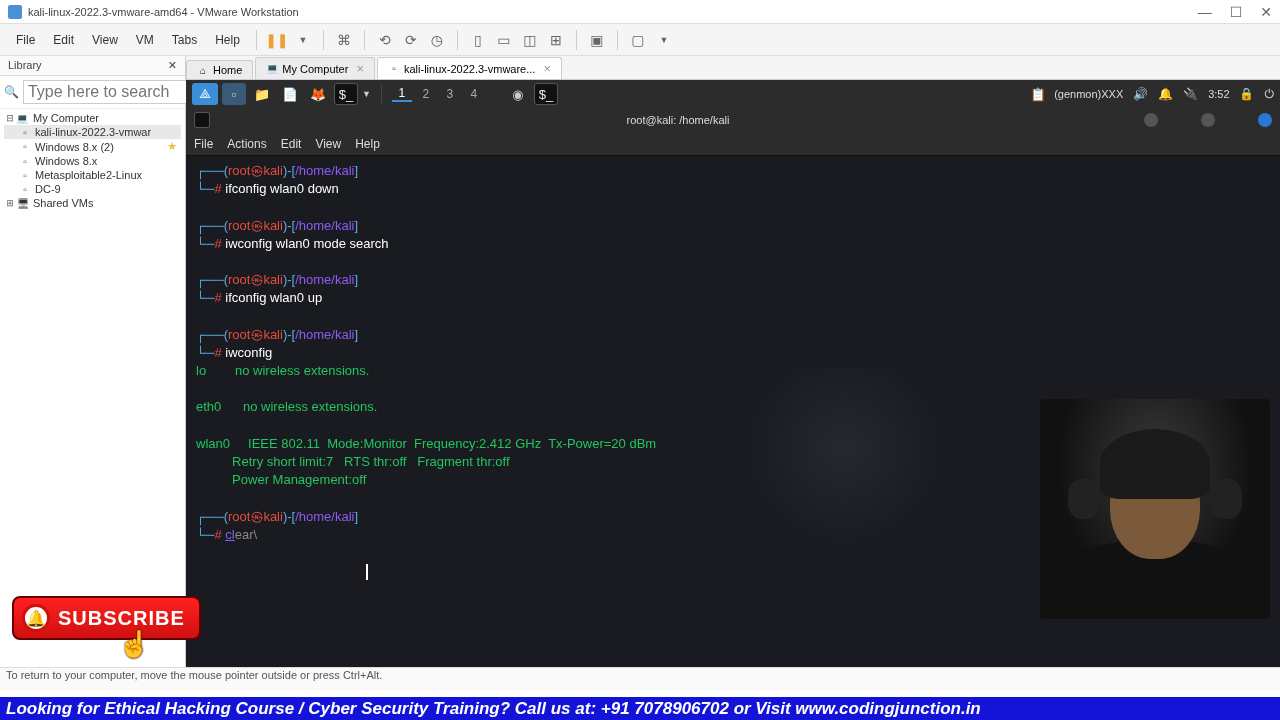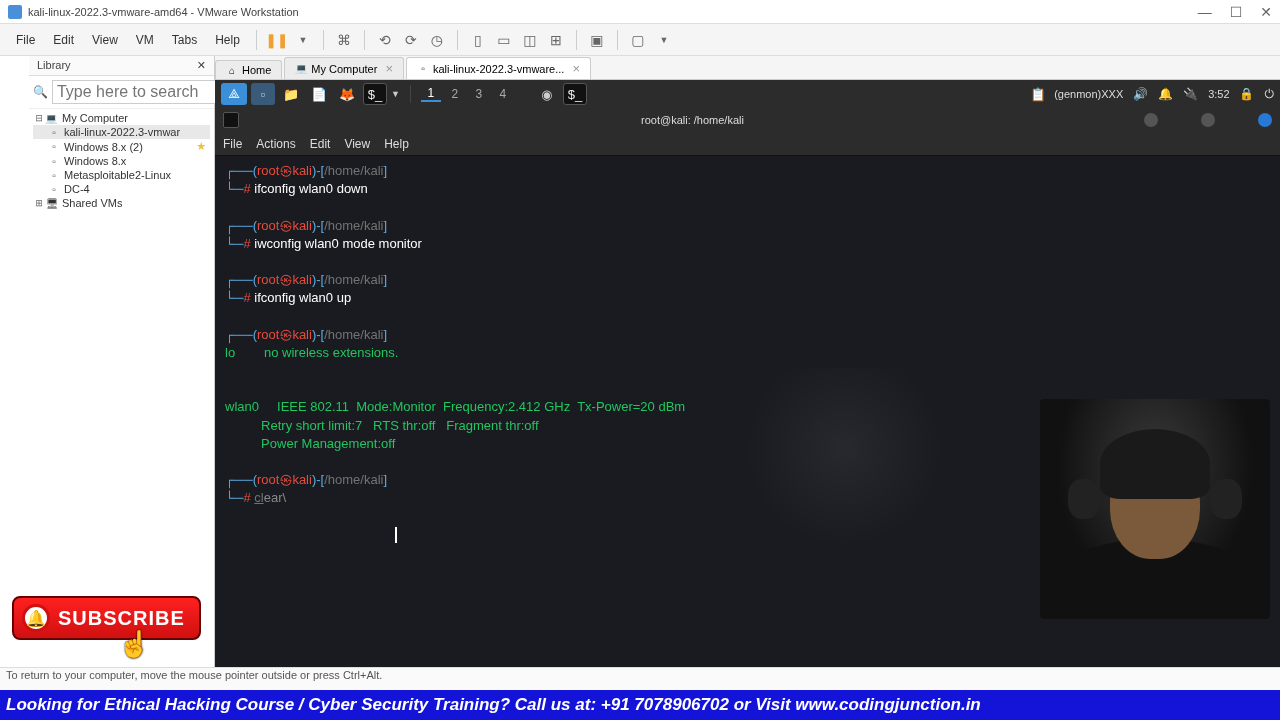--- a/index.html
+++ b/index.html
@@ -17,21 +17,21 @@
 .menubar .menu-item { padding: 4px 8px; font-size: 12px; color: #333; cursor: pointer; }
 .menubar .sep { width: 1px; height: 20px; background: #ccc; margin: 0 6px; }
 .menubar .tb-icon { width: 20px; height: 20px; display: inline-flex; align-items: center; justify-content: center; font-size: 14px; color: #666; cursor: pointer; margin: 0 2px; }
 .menubar .pause { color: #f0a030; }
 .menubar .dropdown-arrow { font-size: 9px; color: #666; }
 
 
 .main { display: flex; height: calc(100% - 24px - 32px - 18px - 35px); }
 
 
-.library { width: 186px; background: #fff; border-right: 1px solid #ccc; display: flex; flex-direction: column; margin-left: 29px; }
+.library { width: 186px; background: #fff; border-right: 1px solid #ccc; display: flex; flex-direction: column; }
 .lib-header { background: #fafafa; padding: 3px 8px; font-size: 11px; color: #444; border-bottom: 1px solid #ddd; display: flex; justify-content: space-between; }
 .lib-header .close-x { cursor: pointer; }
 .lib-search { padding: 4px; display: flex; align-items: center; border-bottom: 1px solid #eee; }
 .lib-search .mag { font-size: 12px; color: #888; margin-right: 4px; }
 .lib-search input { border: 1px solid #ccc; font-size: 16px; padding: 2px 4px; flex: 1; color: #888; }
 .lib-search .arrow { font-size: 10px; color: #666; margin-left: 2px; }
 .lib-tree { padding: 2px 4px; font-size: 11px; color: #333; }
 .lib-tree .node { display: flex; align-items: center; padding: 1px 0; white-space: nowrap; }
 .lib-tree .expand { width: 12px; font-size: 9px; color: #666; text-align: center; }
 .lib-tree .node-icon { width: 14px; height: 12px; margin-right: 3px; display: inline-flex; align-items: center; justify-content: center; font-size: 10px; }
@@ -74,29 +74,29 @@
 .term-titlebar .minbtn { background: #555; }
 .term-titlebar .maxbtn { background: #555; }
 .term-titlebar .closebtn { background: #2878d8; }
 .term-menubar { height: 24px; background: #2c2c2c; display: flex; align-items: center; padding: 0 8px; gap: 14px; font-size: 12px; color: #ddd; border-bottom: 1px solid #111; }
 .term-body { padding: 6px 10px; font-family: "Consolas", monospace; font-size: 13px; line-height: 1.4; color: #ddd; }
 .prompt-line { white-space: pre; }
 .p-red { color: #e74c3c; }
 .p-blue { color: #5dade2; }
 .p-green { color: #ffffff; }
 .p-dim { color: #888; }
-.p-white { color: #737373; }
+.p-white { color: #8b5cf6; }
 .out { color: #22c55e; white-space: pre; }
 .text-cursor { display: inline-block; width: 2px; height: 16px; background: #fff; vertical-align: middle; }
 
 
 .statusbar { height: 24px; background: #fafafa; font-size: 11px; color: #555; padding: 1px 6px; border-top: 1px solid #ddd; }
 
 
-.banner { position: absolute; bottom: 0; left: 0; right: 0; height: 30px; background: #1414d8; color: #fff; font-size: 17px; font-weight: bold; display: flex; align-items: center; padding: 8px 6px; font-style: italic; white-space: nowrap; overflow: hidden; }
+.banner { position: absolute; bottom: 0; left: 0; right: 0; height: 23px; background: #1414d8; color: #fff; font-size: 17px; font-weight: bold; display: flex; align-items: center; padding: 8px 6px; font-style: italic; white-space: nowrap; overflow: hidden; }
 
 
 .subscribe { position: absolute; left: 12px; bottom: 80px; background: linear-gradient(#ff2020, #d01010); border: 2px solid #600; border-radius: 8px; padding: 6px 14px 6px 8px; display: flex; align-items: center; gap: 8px; }
 .subscribe .bell { width: 28px; height: 28px; background: #fff; border-radius: 50%; display: flex; align-items: center; justify-content: center; color: #d01010; font-size: 16px; border: 3px solid #d01010; }
 .subscribe .sub-text { color: #fff; font-weight: bold; font-size: 20px; letter-spacing: 1px; }
 .sub-pointer { position: absolute; left: 118px; bottom: 60px; font-size: 26px; color: #fff; text-shadow: 0 0 2px #000; }
 
 
 .webcam { position: absolute; right: 10px; bottom: 48px; width: 230px; height: 220px; background: radial-gradient(ellipse at 50% 30%, #3a3a3a 0%, #111 60%); border-radius: 4px; overflow: hidden; }
 .webcam .head { position: absolute; left: 50%; top: 50px; transform: translateX(-50%); width: 90px; height: 110px; background: #7a5a3a; border-radius: 50% 50% 45% 45%; }
@@ -179,21 +179,21 @@
       <div class="node indent1">
         <span class="node-icon">▫</span>
         <span>Windows 8.x</span>
       </div>
       <div class="node indent1">
         <span class="node-icon">▫</span>
         <span>Metasploitable2-Linux</span>
       </div>
       <div class="node indent1">
         <span class="node-icon">▫</span>
-        <span>DC-4</span>
+        <span>DC-9</span>
       </div>
       <div class="node">
         <span class="expand">⊞</span>
         <span class="node-icon">🖥</span>
         <span>Shared VMs</span>
       </div>
     </div>
   </div>
 
   <div class="content">
@@ -258,28 +258,30 @@
           <span>Actions</span>
           <span>Edit</span>
           <span>View</span>
           <span>Help</span>
         </div>
         <div class="term-body">
 <div class="prompt-line"><span class="p-blue">┌──(</span><span class="p-red">root</span><span class="p-red">㉿</span><span class="p-red">kali</span><span class="p-blue">)-[</span><span class="p-white">/home/kali</span><span class="p-blue">]</span></div>
 <div class="prompt-line"><span class="p-blue">└─</span><span class="p-red">#</span> <span class="p-green">ifconfig wlan0 down</span></div>
 <div class="prompt-line">&nbsp;</div>
 <div class="prompt-line"><span class="p-blue">┌──(</span><span class="p-red">root</span><span class="p-red">㉿</span><span class="p-red">kali</span><span class="p-blue">)-[</span><span class="p-white">/home/kali</span><span class="p-blue">]</span></div>
-<div class="prompt-line"><span class="p-blue">└─</span><span class="p-red">#</span> <span class="p-green">iwconfig wlan0 mode monitor</span></div>
+<div class="prompt-line"><span class="p-blue">└─</span><span class="p-red">#</span> <span class="p-green">iwconfig wlan0 mode search</span></div>
 <div class="prompt-line">&nbsp;</div>
 <div class="prompt-line"><span class="p-blue">┌──(</span><span class="p-red">root</span><span class="p-red">㉿</span><span class="p-red">kali</span><span class="p-blue">)-[</span><span class="p-white">/home/kali</span><span class="p-blue">]</span></div>
 <div class="prompt-line"><span class="p-blue">└─</span><span class="p-red">#</span> <span class="p-green">ifconfig wlan0 up</span></div>
 <div class="prompt-line">&nbsp;</div>
 <div class="prompt-line"><span class="p-blue">┌──(</span><span class="p-red">root</span><span class="p-red">㉿</span><span class="p-red">kali</span><span class="p-blue">)-[</span><span class="p-white">/home/kali</span><span class="p-blue">]</span></div>
+<div class="prompt-line"><span class="p-blue">└─</span><span class="p-red">#</span> <span class="p-green">iwconfig</span></div>
 <div class="out">lo        no wireless extensions.</div>
 <div class="out">&nbsp;</div>
+<div class="out">eth0      no wireless extensions.</div>
 <div class="out">&nbsp;</div>
 <div class="out">wlan0     IEEE 802.11  Mode:Monitor  Frequency:2.412 GHz  Tx-Power=20 dBm</div>
 <div class="out">          Retry short limit:7   RTS thr:off   Fragment thr:off</div>
 <div class="out">          Power Management:off</div>
 <div class="prompt-line">&nbsp;</div>
 <div class="prompt-line"><span class="p-blue">┌──(</span><span class="p-red">root</span><span class="p-red">㉿</span><span class="p-red">kali</span><span class="p-blue">)-[</span><span class="p-white">/home/kali</span><span class="p-blue">]</span></div>
 <div class="prompt-line"><span class="p-blue">└─</span><span class="p-red">#</span> <span style="text-decoration:underline;" class="p-white">cl</span><span class="p-dim">ear\</span></div>
 <div class="prompt-line">&nbsp;</div>
 <div class="prompt-line" style="padding-left:170px;"><span class="text-cursor"></span></div>
         </div>

